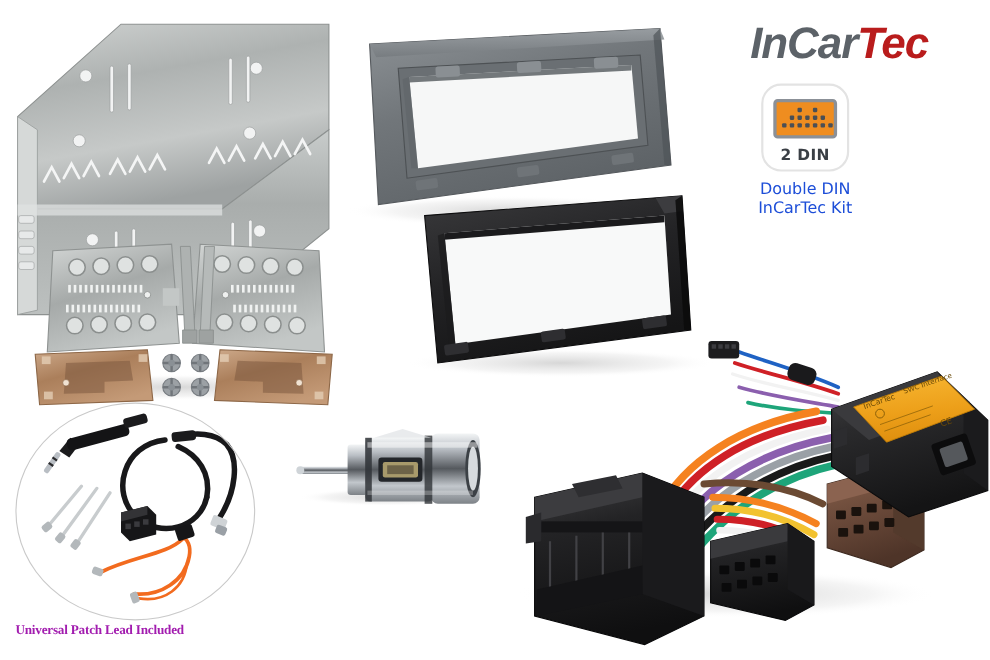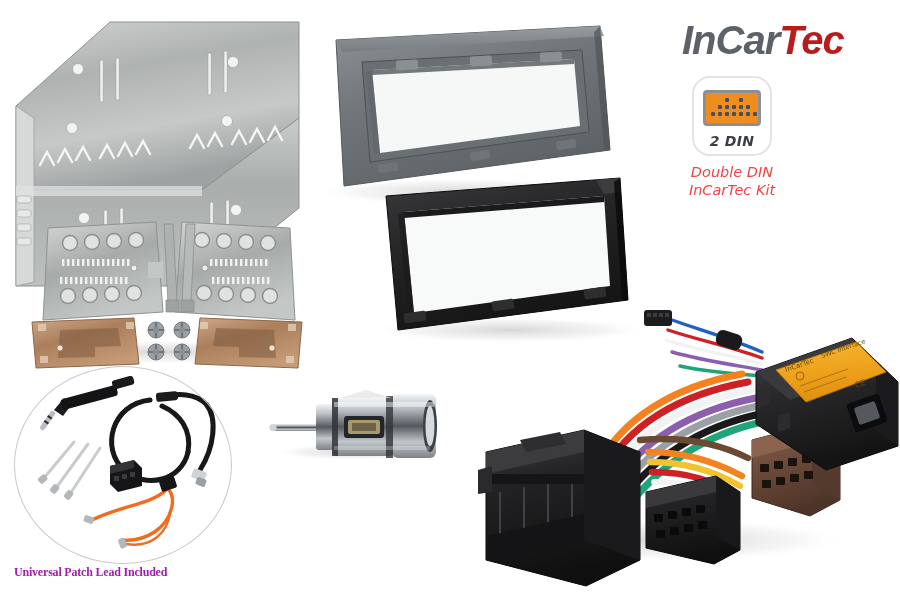--- a/index.html
+++ b/index.html
@@ -30,35 +30,35 @@
   .logo .p1 { color: #5c6268; font-style: italic; }
   .logo .p2 { color: #b91c1c; }
 
   
   .badges {
     position: absolute;
     left: 686px; top: 76px;
     display: flex;
     gap: 18px;
   }
-  .badge { width: 92px; text-align: center; font-style: italic; }
+  .badge { width: 92px; text-align: center; }
   .badge-tile {
     width: 80px; height: 80px;
     margin: 0 auto;
     border: 2px solid #e3e3e3;
     border-radius: 18px;
     background: #fff;
     position: relative;
     box-sizing: border-box;
   }
   .badge-label {
     margin-top: 8px;
     font-size: 14.5px;
     line-height: 1.22;
-    color: #ef4444;
+    color: #1d4ed8;
     font-family: "DejaVu Sans", sans-serif;
   }
   .badge-label span { display: block; }
 
   
   .din-screen {
     position: absolute;
     left: 9px; top: 12px;
     width: 58px; height: 36px;
     background: #ef8d20;

